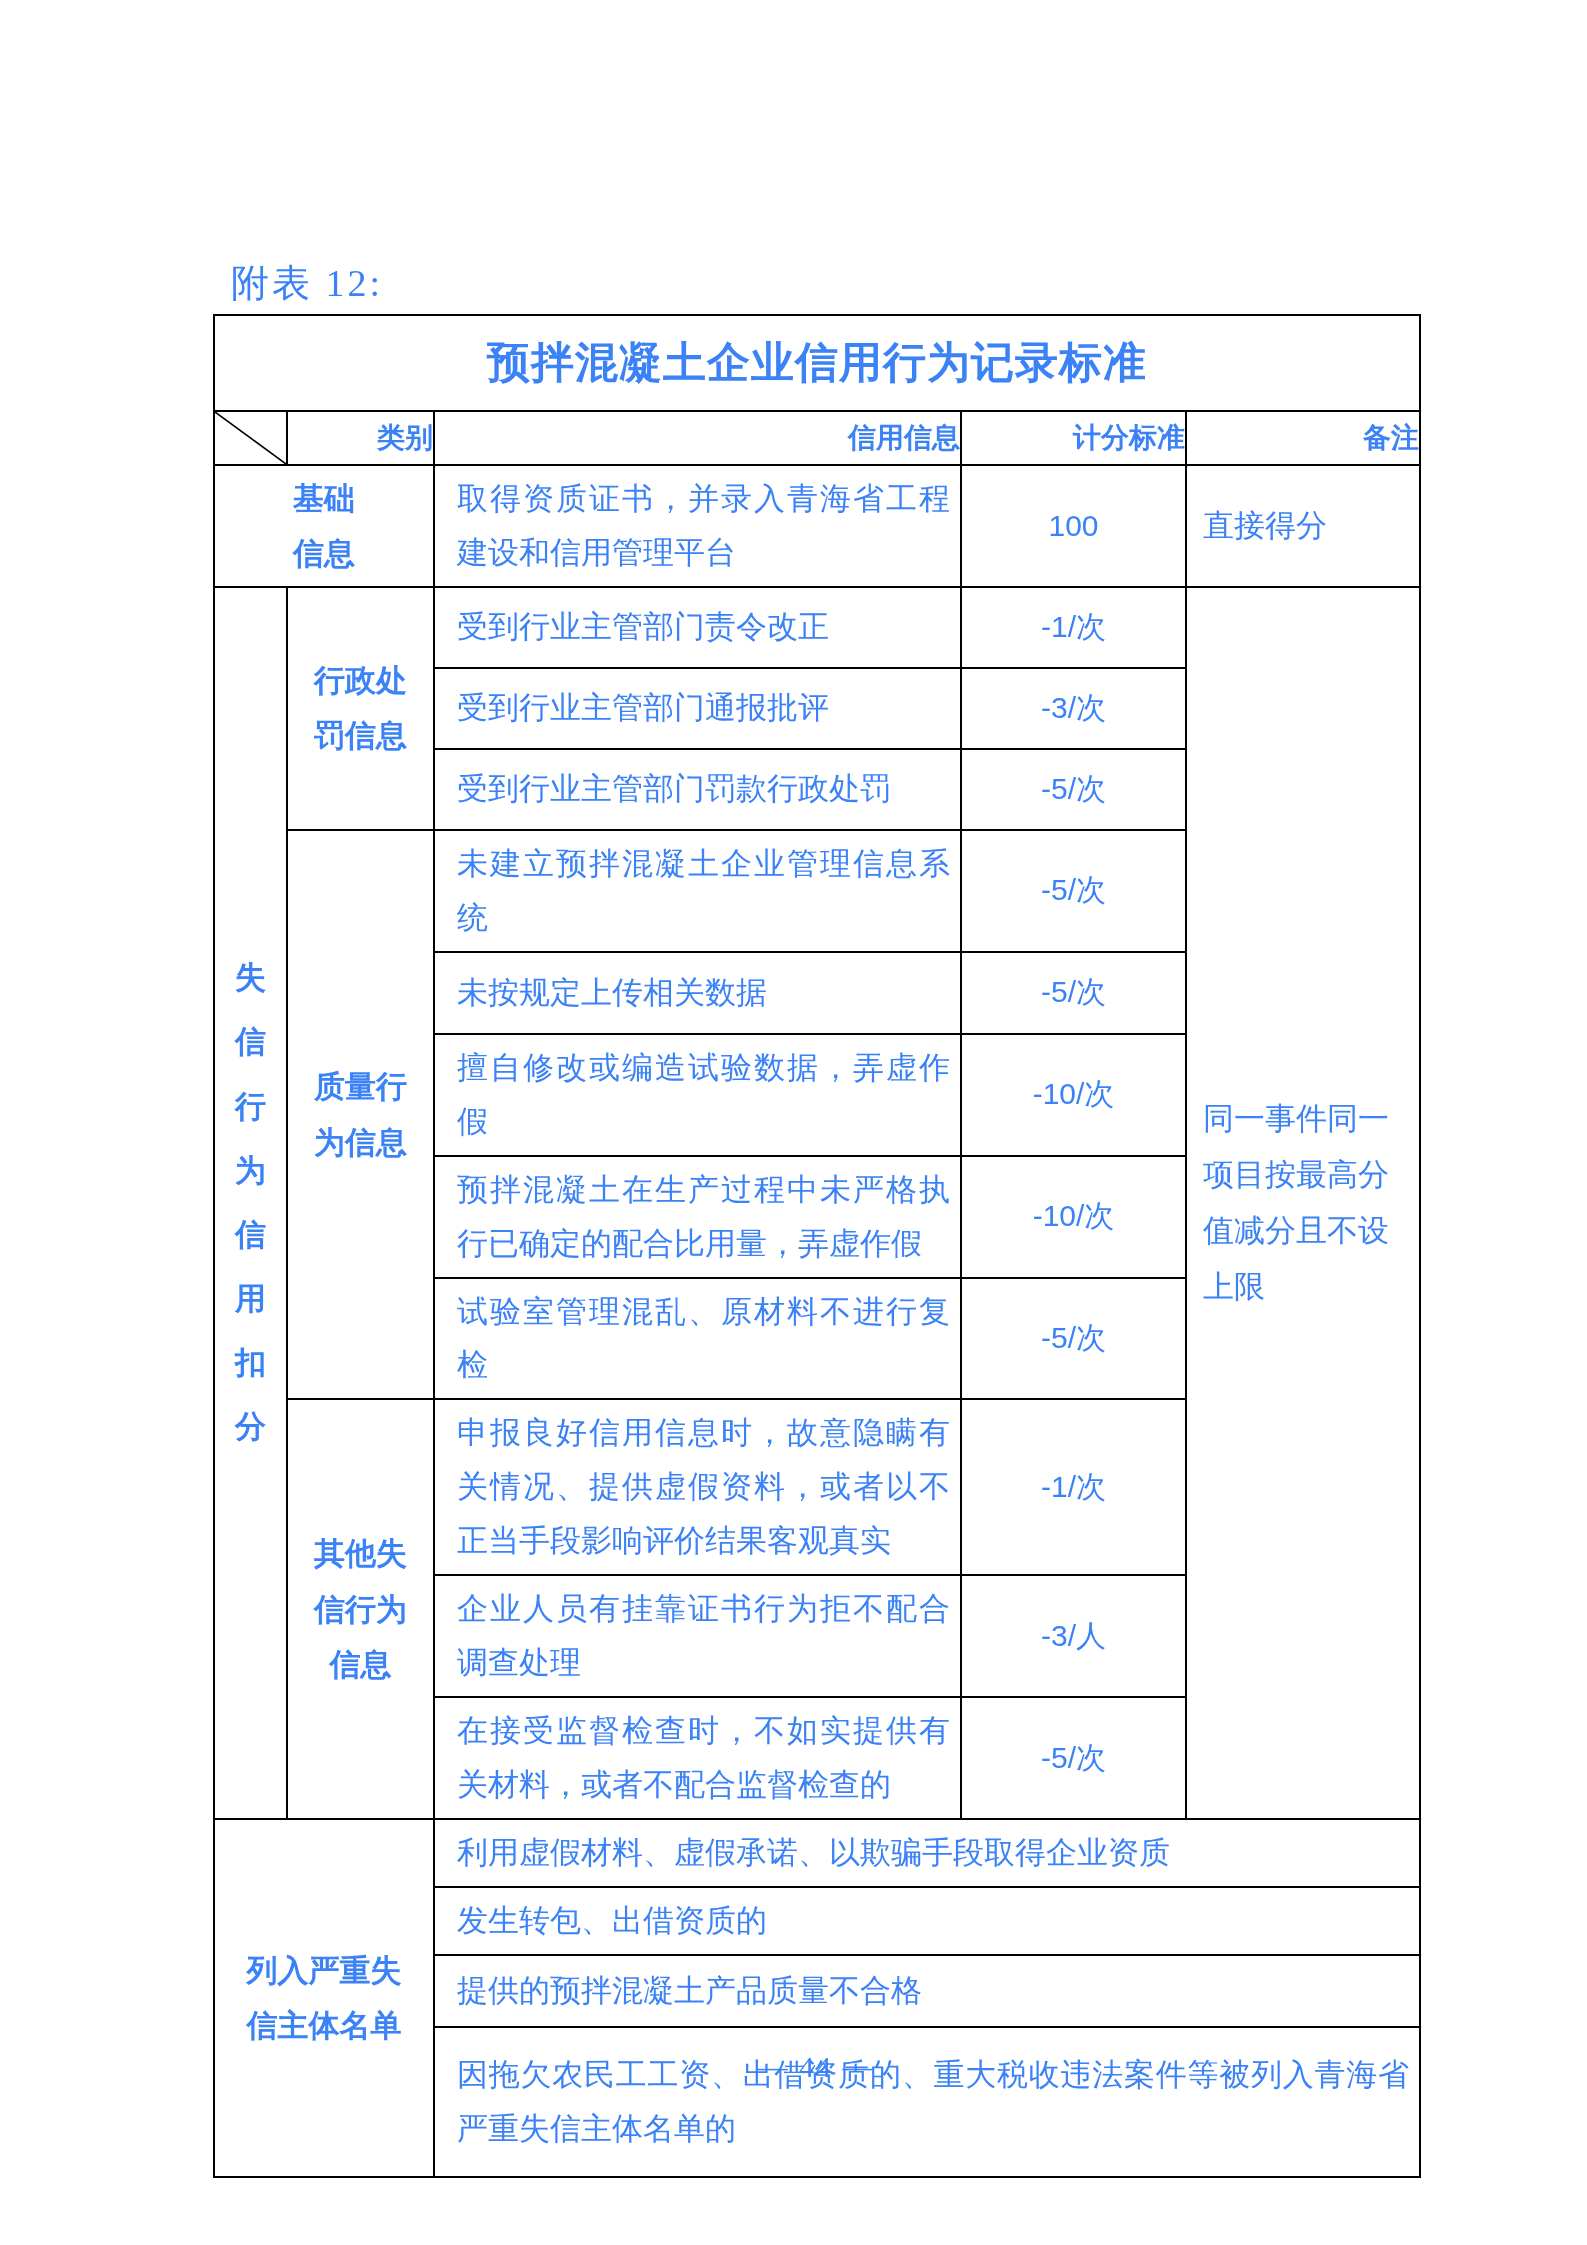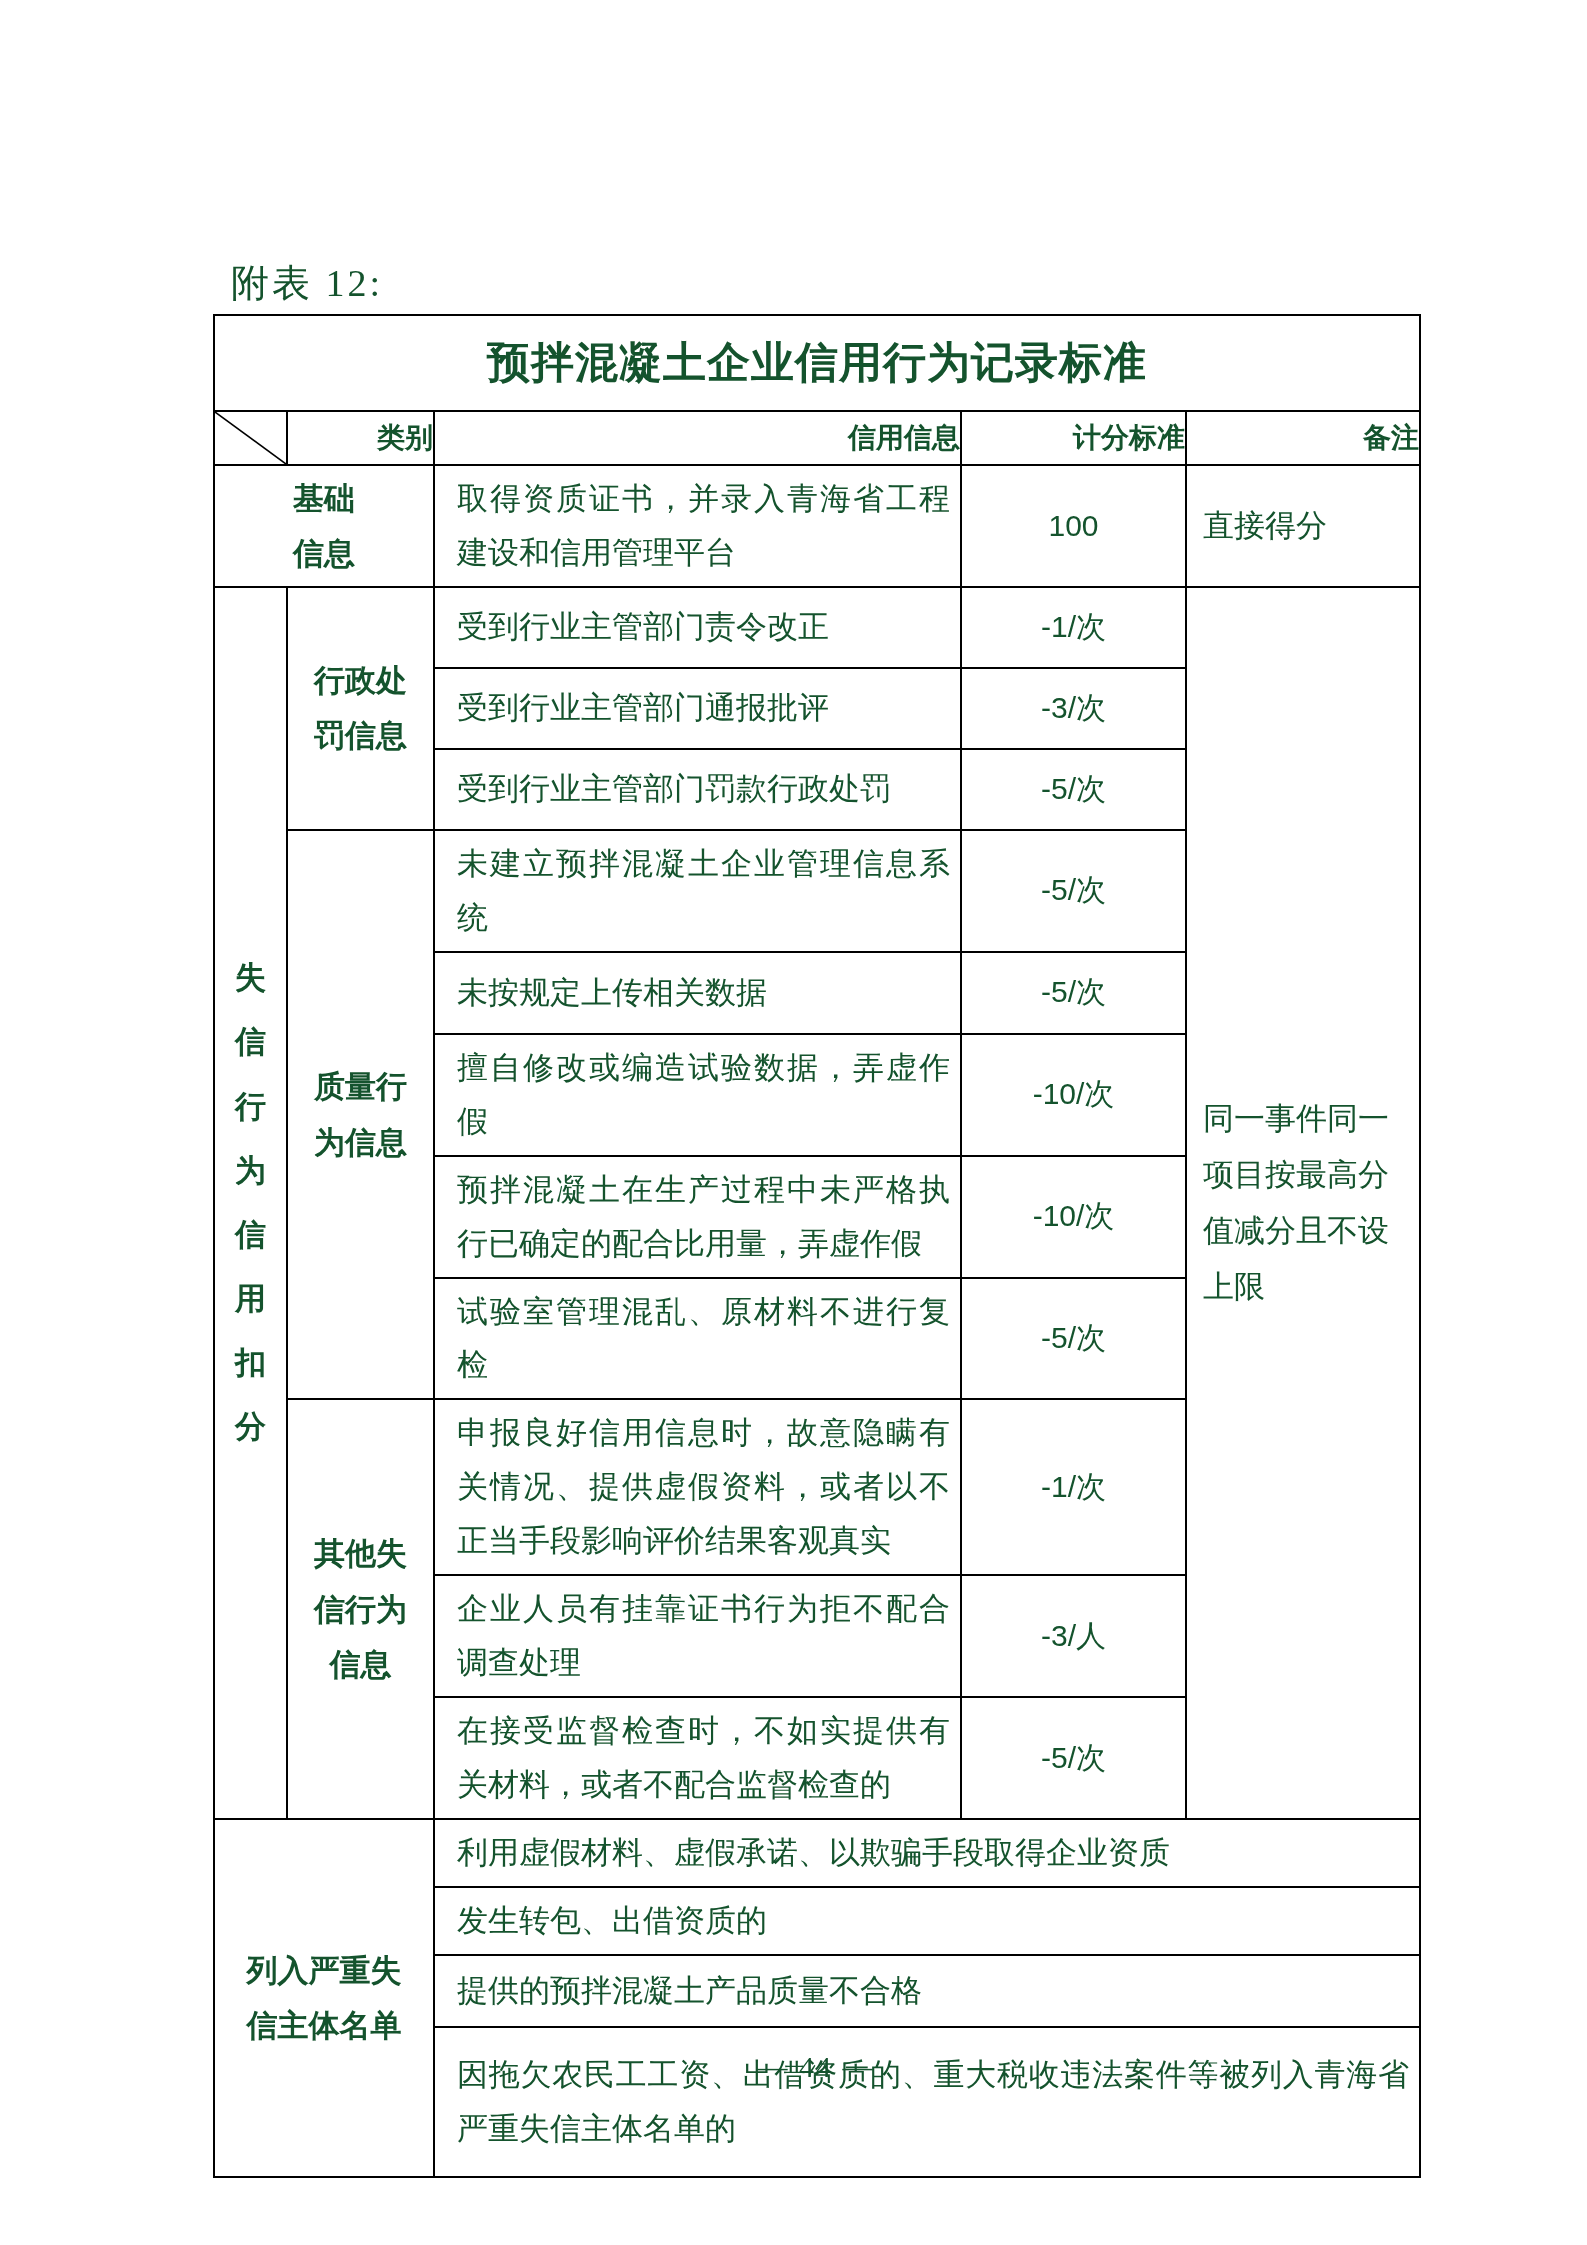--- a/index.html
+++ b/index.html
@@ -1,21 +1,21 @@
 <!DOCTYPE html>
 <html><head>
 <meta charset="utf-8">
 <style>
   html, body { margin: 0; padding: 0; background: #ffffff; }
   #sheet {
     position: relative;
     width: 1587px;
     height: 2245px;
     background: #ffffff;
-    color: #14532d;
+    color: #3b82f6;
     font-family: "Liberation Sans", sans-serif;
     overflow: hidden;
   }
   .attach-label {
     position: absolute;
     left: 231px;
     top: 258px;
     font-family: "Liberation Serif", serif;
     font-size: 38px;
     letter-spacing: 3px;

